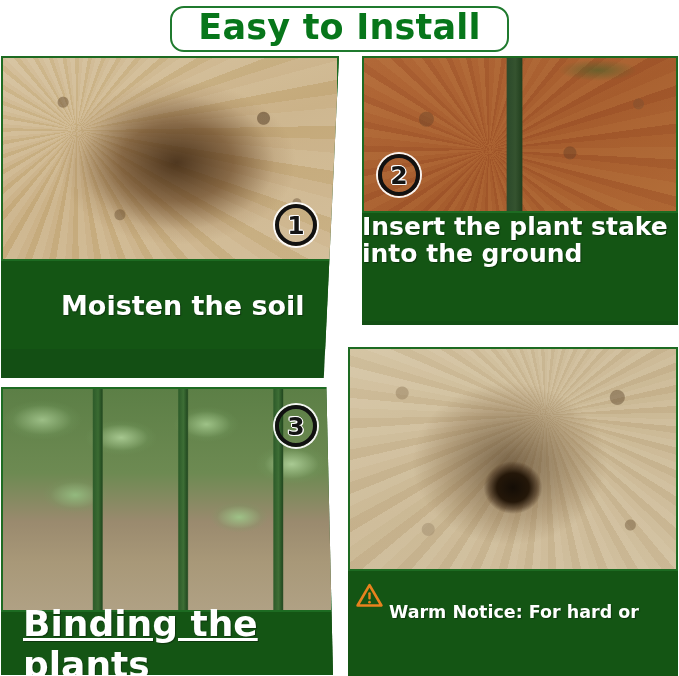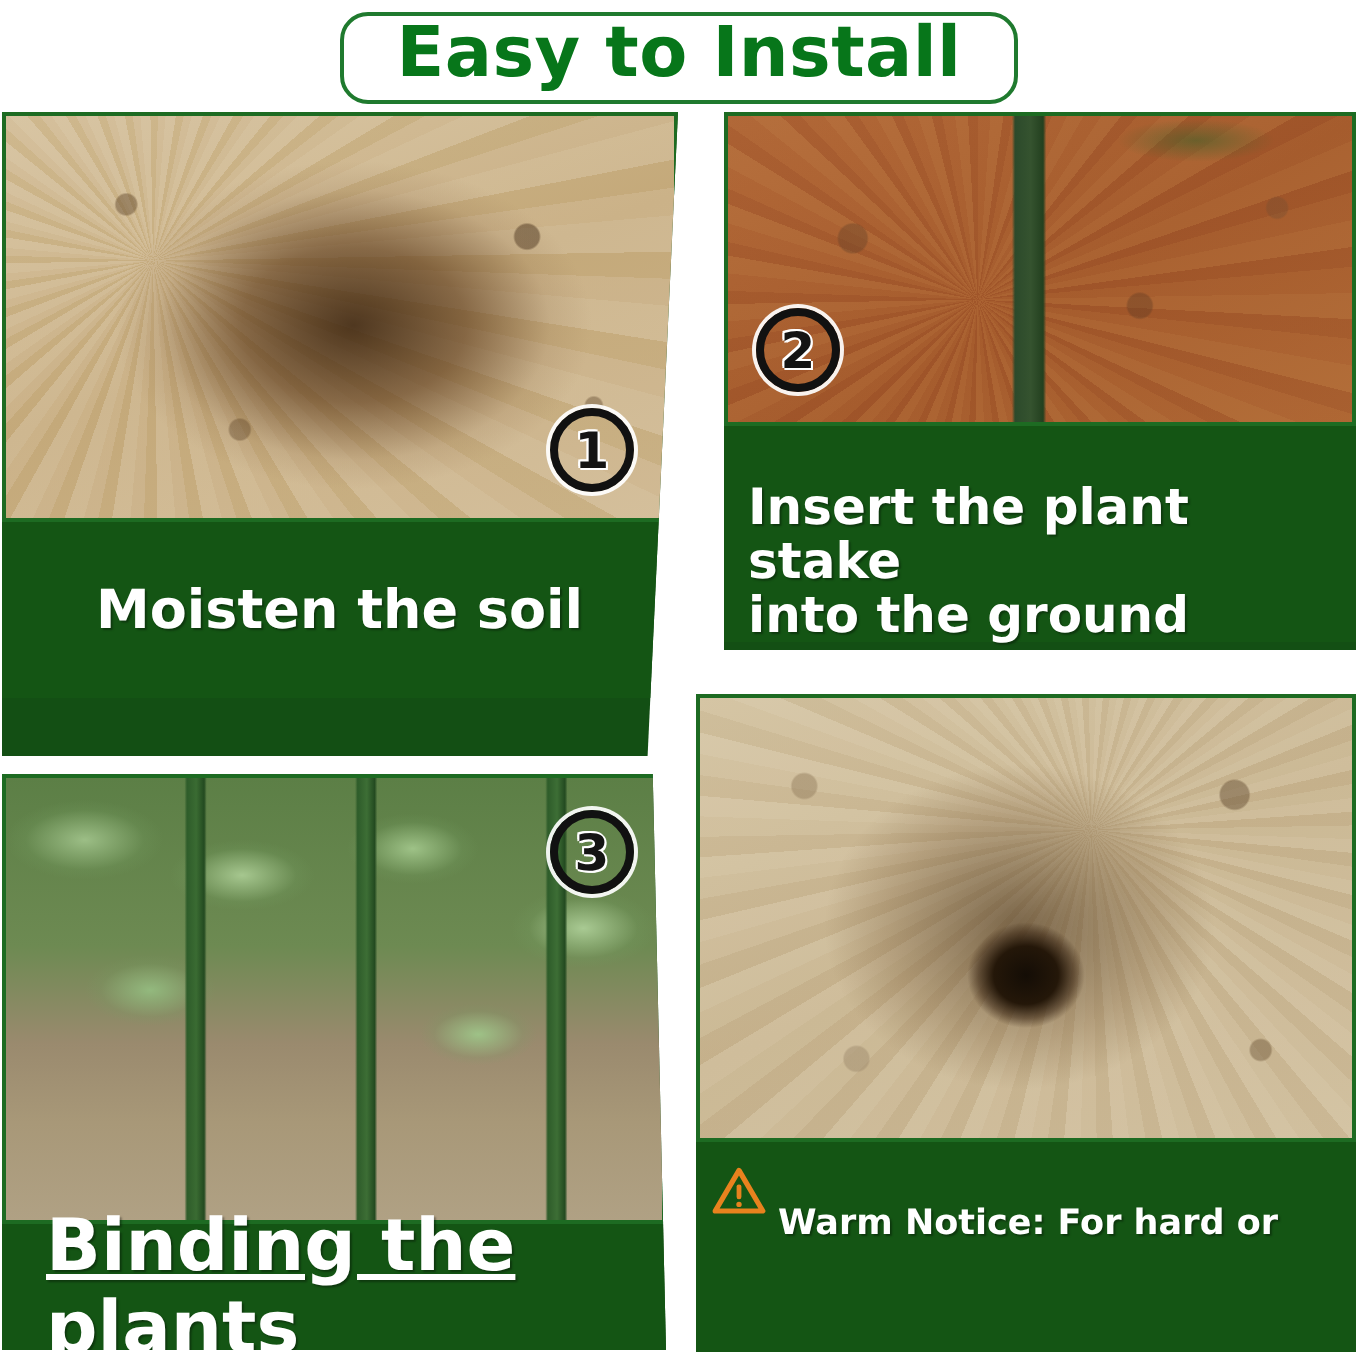--- a/index.html
+++ b/index.html
@@ -101,21 +101,21 @@
     background:
       radial-gradient(ellipse 42% 48% at 52% 52%, rgba(62,38,16,0.88) 0%, rgba(96,62,30,0.65) 40%, rgba(150,118,82,0.2) 70%, rgba(0,0,0,0) 85%),
       radial-gradient(circle at 18% 22%, rgba(92,66,38,0.45) 0 5px, rgba(0,0,0,0) 6px),
       radial-gradient(circle at 78% 30%, rgba(70,48,26,0.5) 0 6px, rgba(0,0,0,0) 7px),
       radial-gradient(circle at 35% 78%, rgba(80,56,30,0.4) 0 5px, rgba(0,0,0,0) 6px),
       radial-gradient(circle at 88% 72%, rgba(90,66,40,0.4) 0 4px, rgba(0,0,0,0) 5px),
       repeating-conic-gradient(from 12deg at 22% 36%, #b9a285 0deg 3deg, #c8b498 3deg 7deg, #9c8567 7deg 10deg),
       linear-gradient(160deg, #c9b79a 0%, #bda786 50%, #c4b092 100%);
     background-blend-mode: normal, normal, normal, normal, normal, soft-light, normal;
   }
-  #panel-1 .caption { top: 205px; height: 88px; padding-left: 47px; text-align: right; }
+  #panel-1 .caption { top: 205px; height: 88px; padding-left: 60px; text-align: right; }
   #panel-1 .caption-text { font-size: 27px; }
   #panel-1 .badge { right: 22px; top: 148px; }
 
   
   #panel-2 {
     left: 362px; top: 56px;
     width: 316px; height: 269px;
   }
   #panel-2 .photo {
     height: 157px;
@@ -124,22 +124,21 @@
       radial-gradient(ellipse 18% 10% at 75% 8%, rgba(58,96,40,0.55) 0%, rgba(0,0,0,0) 70%),
       radial-gradient(circle at 20% 40%, rgba(108,68,40,0.45) 0 7px, rgba(0,0,0,0) 8px),
       radial-gradient(circle at 66% 62%, rgba(96,58,34,0.4) 0 6px, rgba(0,0,0,0) 7px),
       radial-gradient(circle at 88% 30%, rgba(120,78,48,0.4) 0 5px, rgba(0,0,0,0) 6px),
       repeating-conic-gradient(from 30deg at 40% 60%, #9e6a45 0deg 4deg, #ab7750 4deg 8deg, #8a5a3a 8deg 11deg),
       linear-gradient(150deg, #a87351 0%, #9b6644 55%, #a5724d 100%);
     background-blend-mode: normal, normal, normal, normal, normal, soft-light, normal;
   }
   #panel-2 .caption {
     top: 157px; height: 108px;
-    padding-left: 12px;
-    align-items: flex-end;
+    align-items: flex-start;
   }
   #panel-2 .caption-text { font-size: 25px; line-height: 1.08; }
   #panel-2 .badge { left: 16px; top: 98px; }
 
   
   #panel-3 {
     left: 1px; top: 387px;
     width: 332px; height: 288px;
     clip-path: polygon(0 0, 98% 0, 100% 100%, 0 100%);
   }

